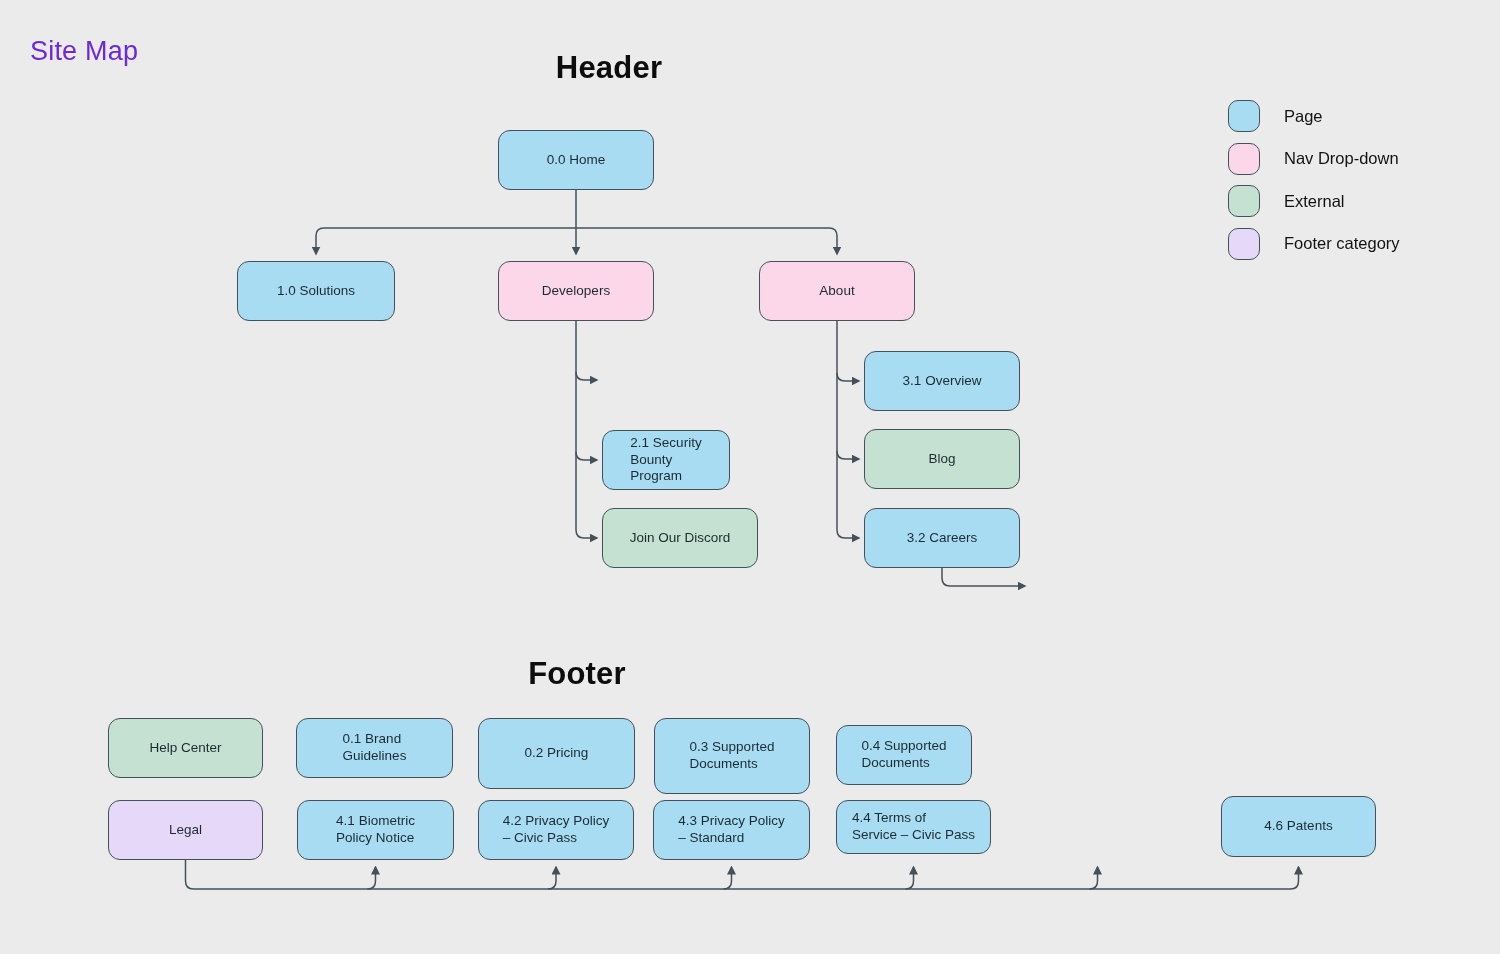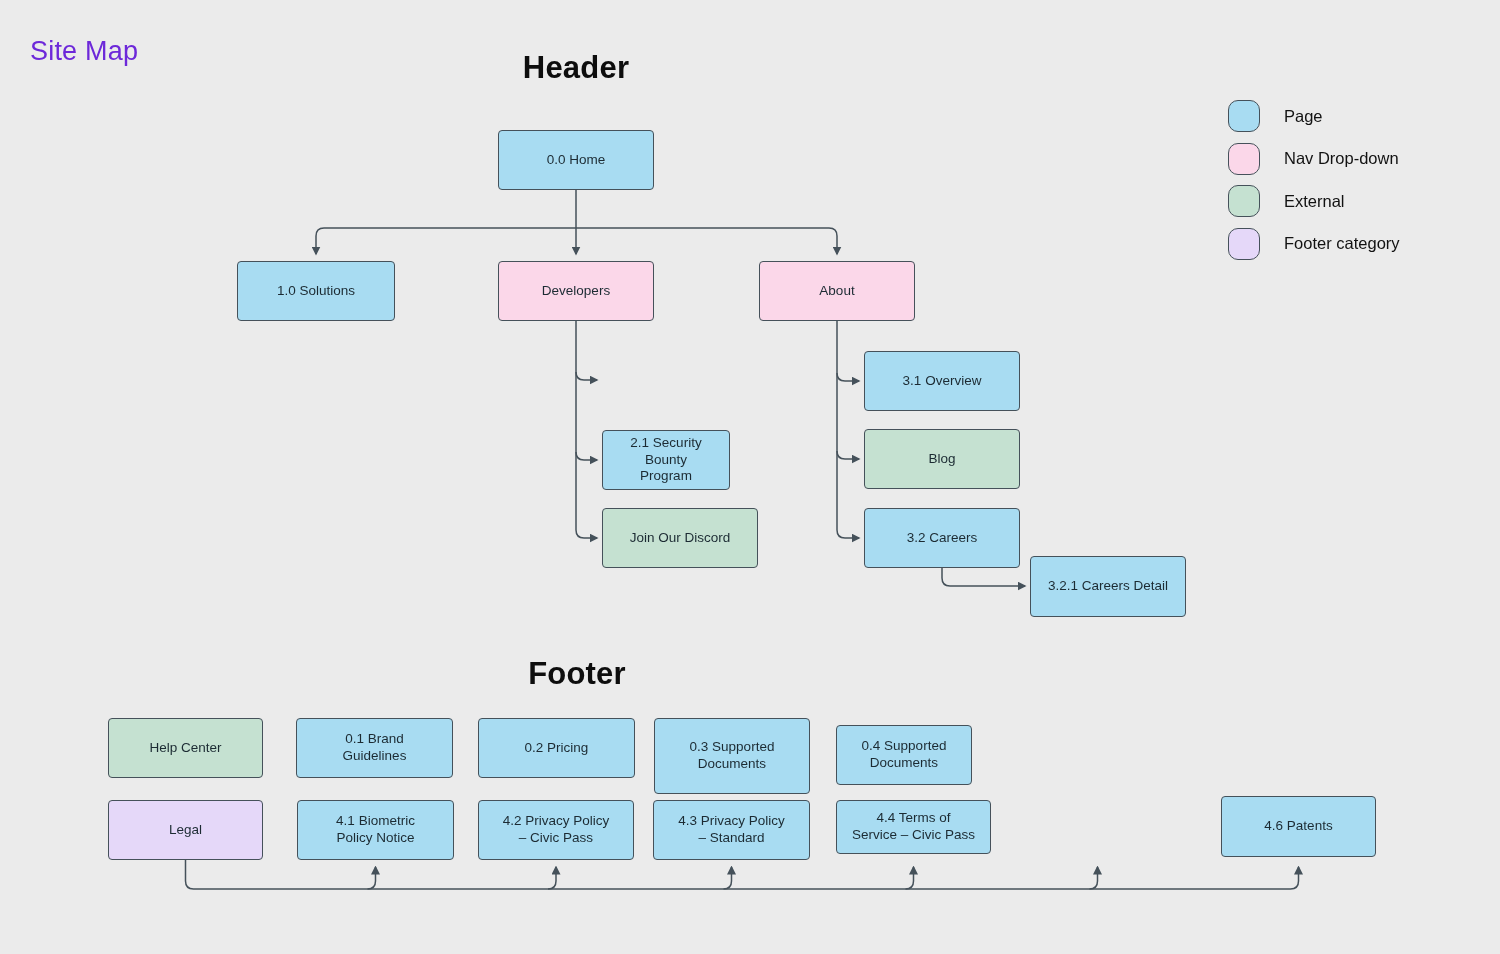--- a/index.html
+++ b/index.html
@@ -5,41 +5,41 @@
   :root{
     --c-bg:#EBEBEB; --c-page:#A8DCF2; --c-nav:#FBD7E9; --c-external:#C5E1D1;
     --c-footer:#E5D8F9; --c-line:#45515A; --c-text:#1C2B33;
   }
   *{margin:0;padding:0;box-sizing:border-box;}
   html,body{width:1500px;height:954px;}
   body{font-family:"Liberation Sans",sans-serif;background:var(--c-bg);}
   .canvas{position:relative;width:1500px;height:954px;background:var(--c-bg);overflow:hidden;}
   .doc-title{position:absolute;left:30px;top:18px;font-size:27px;font-weight:500;color:#6d28d9;letter-spacing:.2px;margin-top:18px;}
   .section-title{position:absolute;transform:translateX(-50%);font-size:31px;font-weight:700;color:#0d0d0d;letter-spacing:.2px;}
-  .node{position:absolute;border:1.5px solid var(--c-line);border-radius:4px;display:flex;align-items:center;justify-content:center;text-align:center;}
+  .node{position:absolute;border:1.5px solid var(--c-line);border-radius:12px;display:flex;align-items:center;justify-content:center;text-align:left;}
   .node-label{font-size:13.5px;line-height:1.24;color:var(--c-text);white-space:pre-line;padding:2px 8px;}
   .type-page{background:var(--c-page);}
   .type-nav{background:var(--c-nav);}
   .type-external{background:var(--c-external);}
   .type-footer_category{background:var(--c-footer);}
   svg.connectors{position:absolute;left:0;top:0;width:1500px;height:954px;pointer-events:none;}
   svg.connectors path{stroke:var(--c-line);stroke-width:1.5;fill:none;}
   svg.connectors marker path{fill:var(--c-line);stroke:none;}
   .legend{position:absolute;left:1228px;top:100px;}
   .legend-row{display:flex;align-items:center;height:32px;margin-bottom:10.5px;}
   .legend-swatch{width:32px;height:32px;border:1.6px solid var(--c-line);border-radius:10px;flex:0 0 auto;}
   .legend-label{margin-left:24px;font-size:16.5px;color:#121212;white-space:nowrap;}
 </style>
 </head>
 <body>
 
 <div class="canvas">
 
   <div class="doc-title">Site Map</div>
-  <div class="section-title" style="left:576px;top:50px;">Header</div>
+  <div class="section-title" style="left:609px;top:50px;">Header</div>
   <div class="section-title" style="left:577px;top:656px;">Footer</div>
 
   <svg class="connectors" viewBox="0 0 1500 954">
     <defs>
       <marker id="arrow" markerUnits="userSpaceOnUse" markerWidth="9" markerHeight="9" viewBox="0 0 9 9" refX="7.5" refY="4.5" orient="auto">
         <path d="M0,0 L9,4.5 L0,9 z"></path>
       </marker>
     </defs>
 
     <path d="M576 190 L576 254" marker-end="url(#arrow)"></path>
@@ -88,32 +88,29 @@
   </div>
   <div class="node type-page" style="left:864px;top:351px;width:156px;height:60px;">
     <span class="node-label">3.1 Overview</span>
   </div>
   <div class="node type-external" style="left:864px;top:429px;width:156px;height:60px;">
     <span class="node-label">Blog</span>
   </div>
   <div class="node type-page" style="left:864px;top:508px;width:156px;height:60px;">
     <span class="node-label">3.2 Careers</span>
   </div>
-  <div class="node type-page" style="left:1030px;top:556px;width:156px;height:61px;">
-    <span class="node-label">3.2.1 Careers Detail</span>
-  </div>
 
   <div class="node type-external" style="left:108px;top:718px;width:155px;height:60px;">
     <span class="node-label">Help Center</span>
   </div>
   <div class="node type-page" style="left:296px;top:718px;width:157px;height:60px;">
     <span class="node-label">0.1 Brand
 Guidelines</span>
   </div>
-  <div class="node type-page" style="left:478px;top:718px;width:157px;height:60px;">
+  <div class="node type-page" style="left:478px;top:718px;width:157px;height:71px;">
     <span class="node-label">0.2 Pricing</span>
   </div>
   <div class="node type-page" style="left:654px;top:718px;width:156px;height:76px;">
     <span class="node-label">0.3 Supported
 Documents</span>
   </div>
   <div class="node type-page" style="left:836px;top:725px;width:136px;height:60px;">
     <span class="node-label">0.4 Supported
 Documents</span>
   </div>

